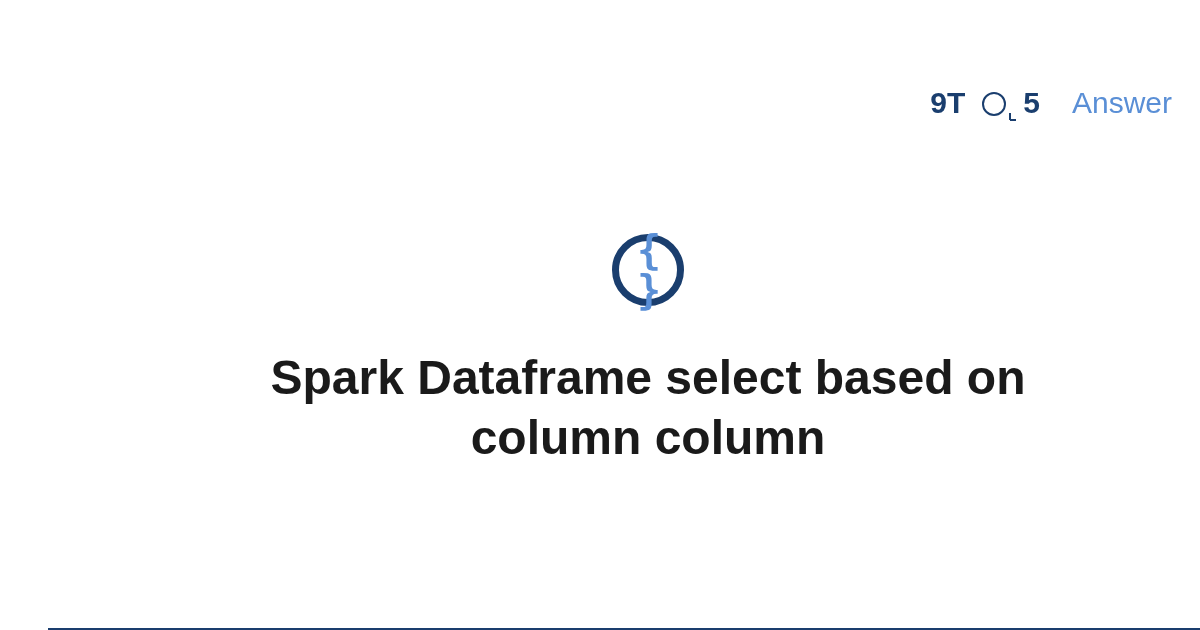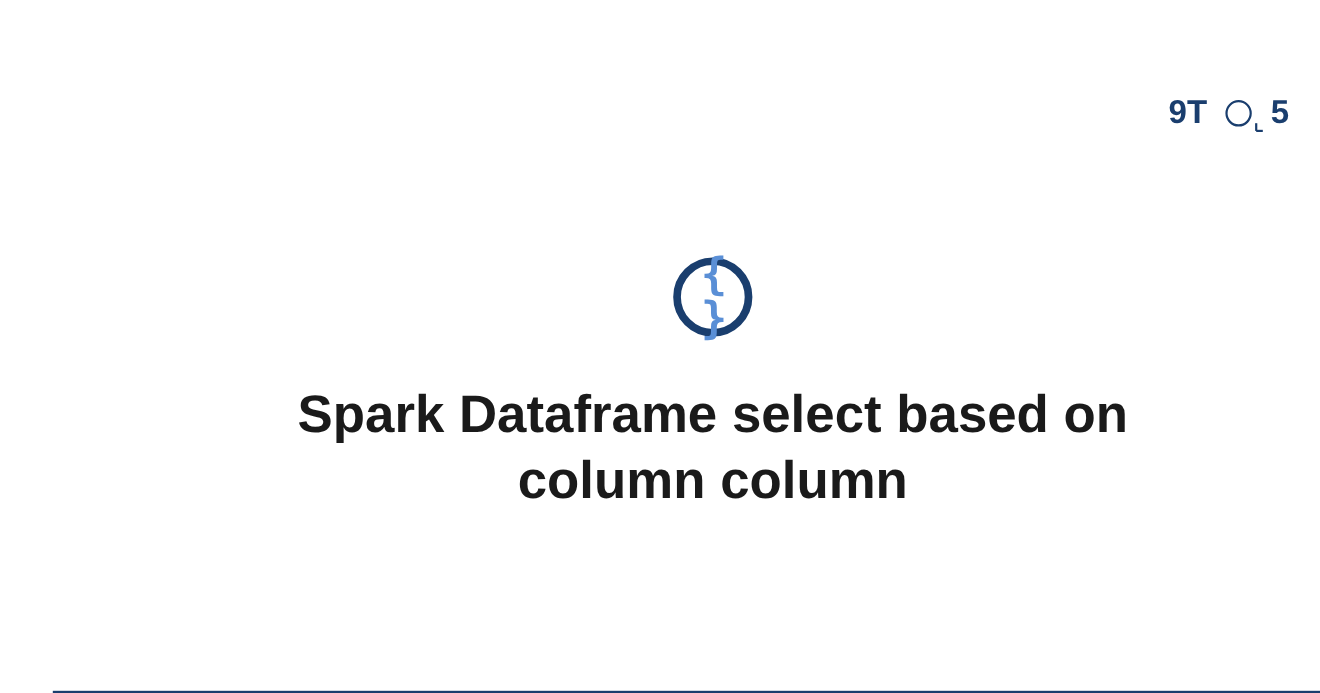--- a/index.html
+++ b/index.html
@@ -114,20 +114,21 @@
 </head>
 <body>
 
 <div class="logo-area">
   <span class="logo-9t">9T</span>
   <span class="clock-icon">
     <span class="clock-hand hour"></span>
     <span class="clock-hand min"></span>
   </span>
   <span class="logo-5">5</span>
+  <span class="logo-answer">Answer</span>
 </div>
 
 <div class="center-content">
   <div class="code-icon-wrap">
     <span class="braces">{ }</span>
   </div>
   <h1 class="title">Spark Dataframe select based on column column</h1>
 </div>
 
 <div class="bottom-bar"></div>

